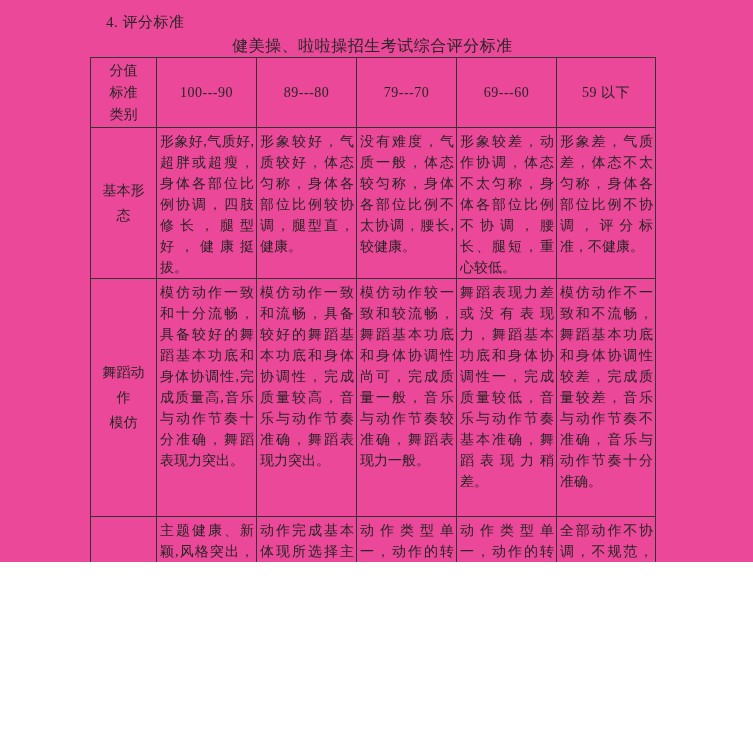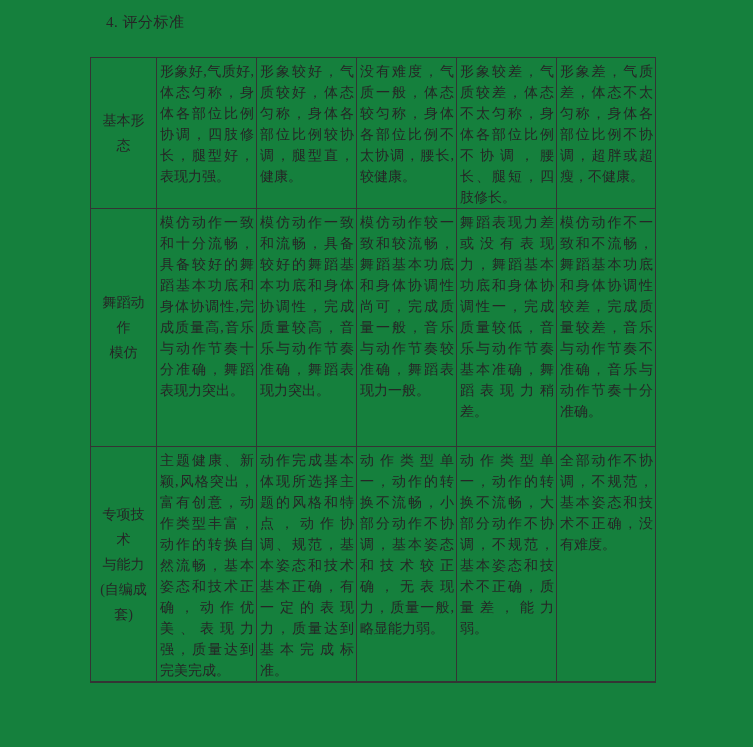--- a/index.html
+++ b/index.html
@@ -3,22 +3,22 @@
 <meta charset="utf-8">
 <style>
   html, body {
     margin: 0;
     padding: 0;
     background: #ffffff;
   }
   .page {
     position: relative;
     width: 753px;
-    height: 747px;
-    background: #15803d;
+    height: 562px;
+    background: #ec4899;
     color: #262626;
     font-family: "Liberation Serif", "DejaVu Serif", serif;
     overflow: hidden;
   }
   .heading {
     position: absolute;
     left: 106px;
     top: 12px;
     font-size: 15px;
     line-height: 20px;
@@ -76,39 +76,48 @@
     line-height: 21px;
   }
 </style>
 </head>
 <body>
 
 <div class="page">
 
   <div class="heading">4. 评分标准</div>
 
+  <div class="table-title">健美操、啦啦操招生考试综合评分标准</div>
 
   <table class="score-table">
     <colgroup>
       <col style="width:66px">
       <col style="width:100px">
       <col style="width:100px">
       <col style="width:100px">
       <col style="width:100px">
       <col style="width:99px">
     </colgroup>
     <tbody>
+      <tr class="r-head">
+        <td class="label-cell corner">分值<br>标准<br>类别</td>
+        <td class="head-cell">100---90</td>
+        <td class="head-cell">89---80</td>
+        <td class="head-cell">79---70</td>
+        <td class="head-cell">69---60</td>
+        <td class="head-cell">59 以下</td>
+      </tr>
 
       <tr class="r1">
         <td class="label-cell">基本形<br>态</td>
-        <td class="body-cell">形象好,气质好,体态匀称，身体各部位比例协调，四肢修长，腿型好，表现力强。</td>
+        <td class="body-cell">形象好,气质好,超胖或超瘦，身体各部位比例协调，四肢修长，腿型好，健康挺拔。</td>
         <td class="body-cell">形象较好，气质较好，体态匀称，身体各部位比例较协调，腿型直，健康。</td>
         <td class="body-cell">没有难度，气质一般，体态较匀称，身体各部位比例不太协调，腰长,较健康。</td>
-        <td class="body-cell">形象较差，气质较差，体态不太匀称，身体各部位比例不协调，腰长、腿短，四肢修长。</td>
-        <td class="body-cell">形象差，气质差，体态不太匀称，身体各部位比例不协调，超胖或超瘦，不健康。</td>
+        <td class="body-cell">形象较差，动作协调，体态不太匀称，身体各部位比例不协调，腰长、腿短，重心较低。</td>
+        <td class="body-cell">形象差，气质差，体态不太匀称，身体各部位比例不协调，评分标准，不健康。</td>
       </tr>
 
       <tr class="r2">
         <td class="label-cell">舞蹈动<br>作<br>模仿</td>
         <td class="body-cell">模仿动作一致和十分流畅，具备较好的舞蹈基本功底和身体协调性,完成质量高,音乐与动作节奏十分准确，舞蹈表现力突出。</td>
         <td class="body-cell">模仿动作一致和流畅，具备较好的舞蹈基本功底和身体协调性，完成质量较高，音乐与动作节奏准确，舞蹈表现力突出。</td>
         <td class="body-cell">模仿动作较一致和较流畅，舞蹈基本功底和身体协调性尚可，完成质量一般，音乐与动作节奏较准确，舞蹈表现力一般。</td>
         <td class="body-cell">舞蹈表现力差或没有表现力，舞蹈基本功底和身体协调性一，完成质量较低，音乐与动作节奏基本准确，舞蹈表现力稍差。</td>
         <td class="body-cell">模仿动作不一致和不流畅，舞蹈基本功底和身体协调性较差，完成质量较差，音乐与动作节奏不准确，音乐与动作节奏十分准确。</td>
       </tr>

